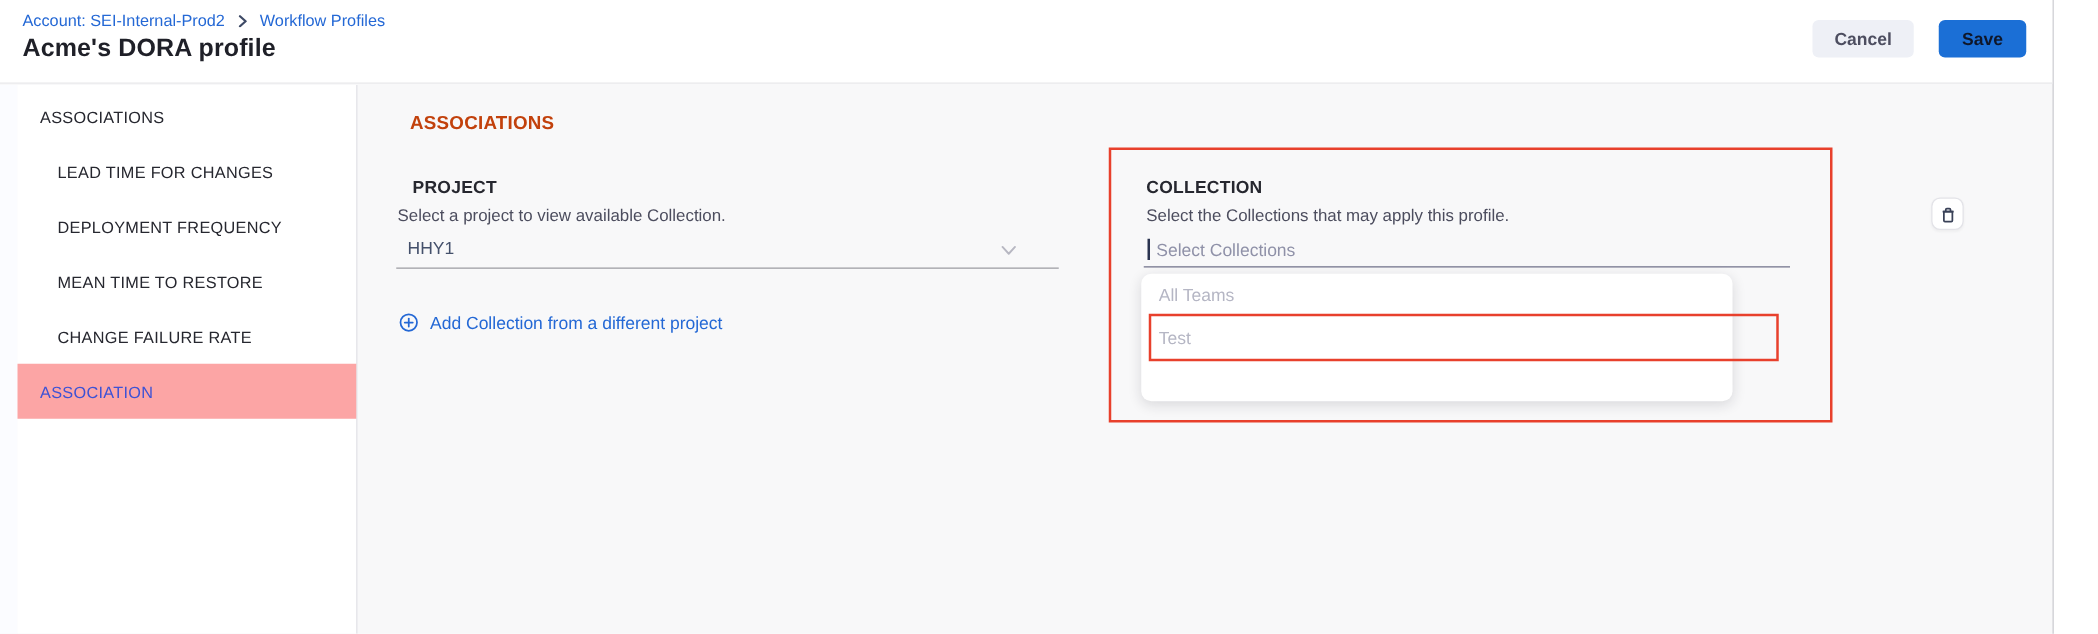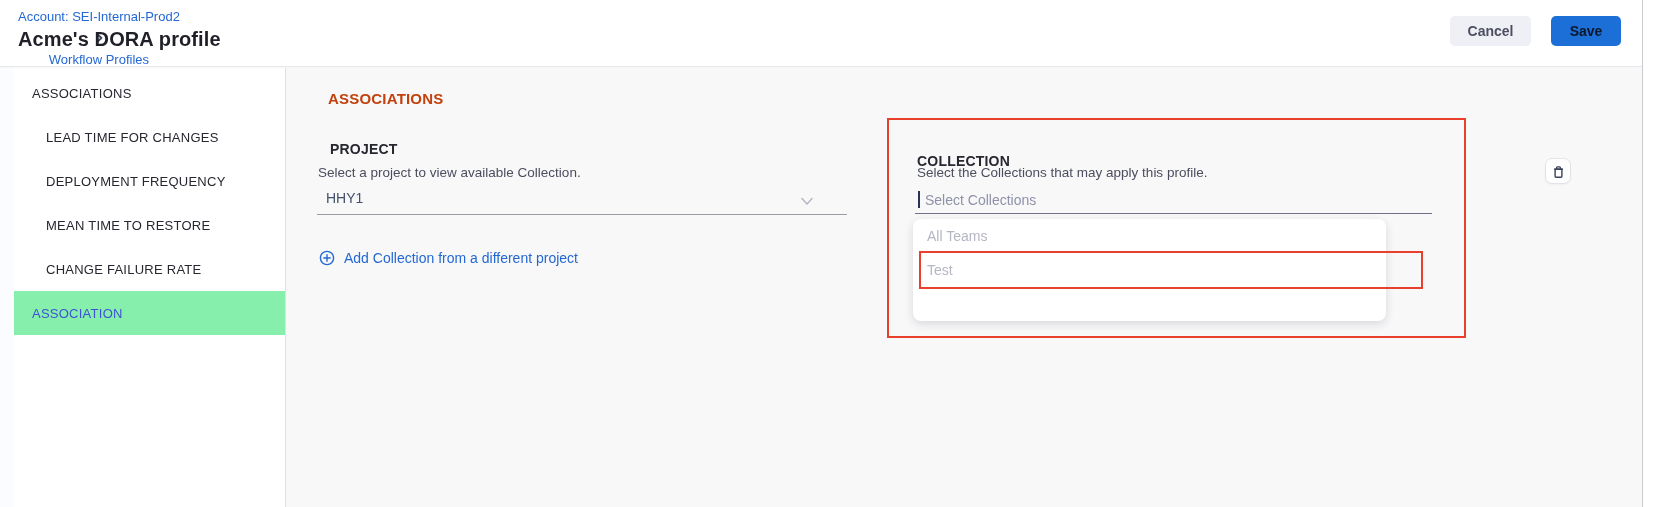--- a/index.html
+++ b/index.html
@@ -1,54 +1,54 @@
 <!DOCTYPE html>
 <html><head>
 <meta charset="utf-8">
 <style>
   * { margin: 0; padding: 0; box-sizing: border-box; }
   html, body { width: 1678px; height: 507px; background: #ffffff; font-family: "Liberation Sans", sans-serif; }
   .app { position: absolute; top: 0; left: 0; width: 1643px; height: 507px; background: #f8f8f9; border-right: 1px solid #cbcbd1; overflow: hidden; }
 
   
   .header { position: absolute; top: 0; left: 0; right: 0; height: 67px; background: #ffffff; border-bottom: 1px solid #e7e7ea; z-index: 5; }
-  .breadcrumb { position: absolute; top: 9px; left: 18px; display: flex; align-items: center; gap: 9px; font-size: 13px; font-weight: 500; flex-direction: column; }
+  .breadcrumb { position: absolute; top: 9px; left: 18px; display: flex; align-items: center; gap: 9px; font-size: 13px; font-weight: 500; }
   .crumb { color: #2468d5; cursor: pointer; }
   .crumb-sep { display: flex; align-items: center; }
   .page-title { position: absolute; top: 28px; left: 18px; font-size: 20px; font-weight: 700; color: #1f2028; letter-spacing: 0.1px; }
   .header-actions { position: absolute; top: 16px; right: 21px; display: flex; gap: 20px; align-items: center; }
   .btn { height: 30px; border: none; border-radius: 5px; font-family: "Liberation Sans", sans-serif; font-size: 14px; font-weight: 700; cursor: pointer; }
   .btn-cancel { width: 81px; background: #eef0f6; color: #4d4e60; }
   .btn-save { width: 70px; background: #1b6fd6; color: #0f172a; }
 
   
   .gutter { position: absolute; top: 68px; left: 0; width: 14px; bottom: 0; background: #fbfcff; }
   .sidebar { position: absolute; top: 68px; left: 14px; width: 272px; bottom: 0; background: #ffffff; border-right: 1px solid #dfdfe5; }
   .nav-list { position: absolute; top: 3px; left: 0; right: 0; }
   .nav-item { height: 44px; display: flex; align-items: center; padding-left: 18px; font-size: 13px; color: #26272f; letter-spacing: 0.25px; cursor: pointer; }
   .nav-item.sub { padding-left: 32px; }
-  .nav-item.active { background: #86efac; color: #3d52d5; }
+  .nav-item.active { background: #fca5a5; color: #3d52d5; }
 
   
   .main-title { position: absolute; top: 90px; left: 328px; font-size: 15px; font-weight: 700; color: #c2410c; letter-spacing: 0.2px; }
   .group-title { font-size: 14px; font-weight: 700; color: #26272f; letter-spacing: 0.2px; }
   .group-desc { font-size: 13.5px; color: #4c4d5e; }
 
   .project-title { position: absolute; top: 141px; left: 318px; padding-left: 12px; }
   .project-desc { position: absolute; top: 165px; left: 318px; }
   .project-select { position: absolute; top: 184px; left: 317px; width: 530px; height: 31px; border-bottom: 1px solid #9b9ba1; cursor: pointer; }
   .project-select .value { position: absolute; left: 9px; top: 6px; font-size: 14px; color: #44506b; }
   .project-select .chev { position: absolute; right: 33px; top: 9px; }
 
   .add-link { position: absolute; top: 250px; left: 319px; display: flex; align-items: center; gap: 9px; cursor: pointer; }
   .add-link .txt { font-size: 14px; color: #2468d5; }
 
   
   .red-frame { position: absolute; top: 118px; left: 887px; width: 579px; height: 220px; border: 2px solid #e8402c; }
-  .collection-title { position: absolute; top: 153px; left: 917px; }
+  .collection-title { position: absolute; top: 141px; left: 917px; }
   .collection-desc { position: absolute; top: 165px; left: 917px; }
   .collection-input { position: absolute; top: 186px; left: 915px; width: 517px; height: 28px; border-bottom: 1px solid #70718a; display: flex; align-items: center; }
   .caret-bar { width: 2px; height: 17px; background: #2a3350; margin-left: 3px; }
   .collection-input input { border: none; outline: none; background: transparent; margin-left: 5px; width: 420px; font-family: "Liberation Sans", sans-serif; font-size: 14px; color: #44506b; }
   .collection-input input::placeholder { color: #8f91a8; opacity: 1; }
 
   .dropdown { position: absolute; top: 219px; left: 913px; width: 473px; height: 102px; background: #ffffff; border-radius: 8px; box-shadow: 0 3px 10px rgba(31,31,41,0.14); z-index: 3; }
   .option { height: 34px; line-height: 34px; padding-left: 14px; font-size: 14px; cursor: pointer; }
   .option.muted { color: #b5b6c4; }
   .option.selectable { color: #1d2233; }

